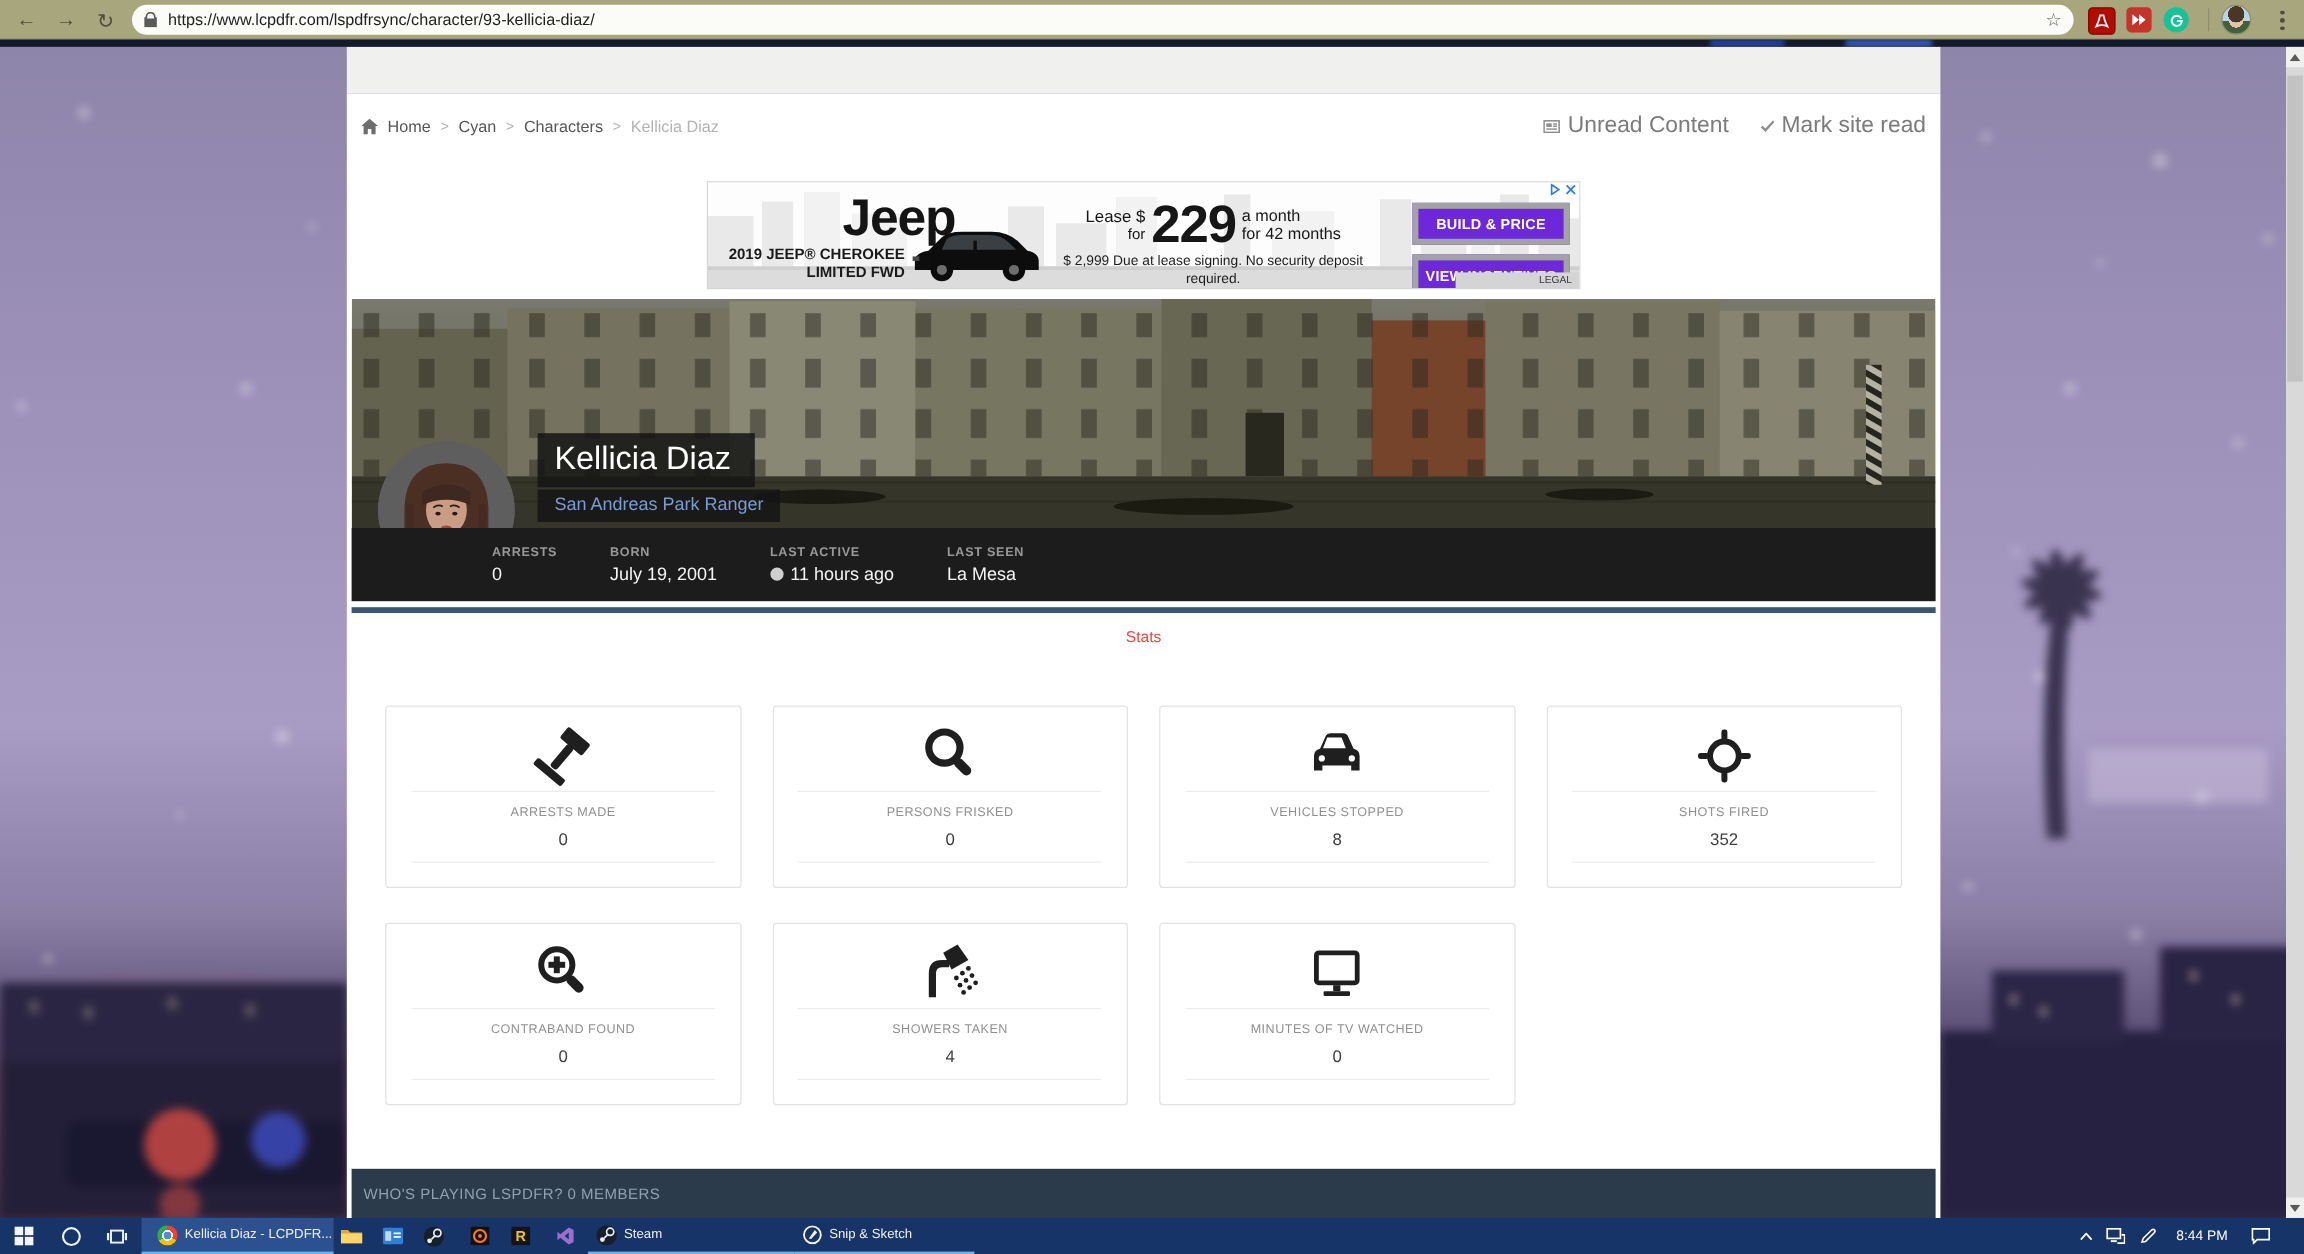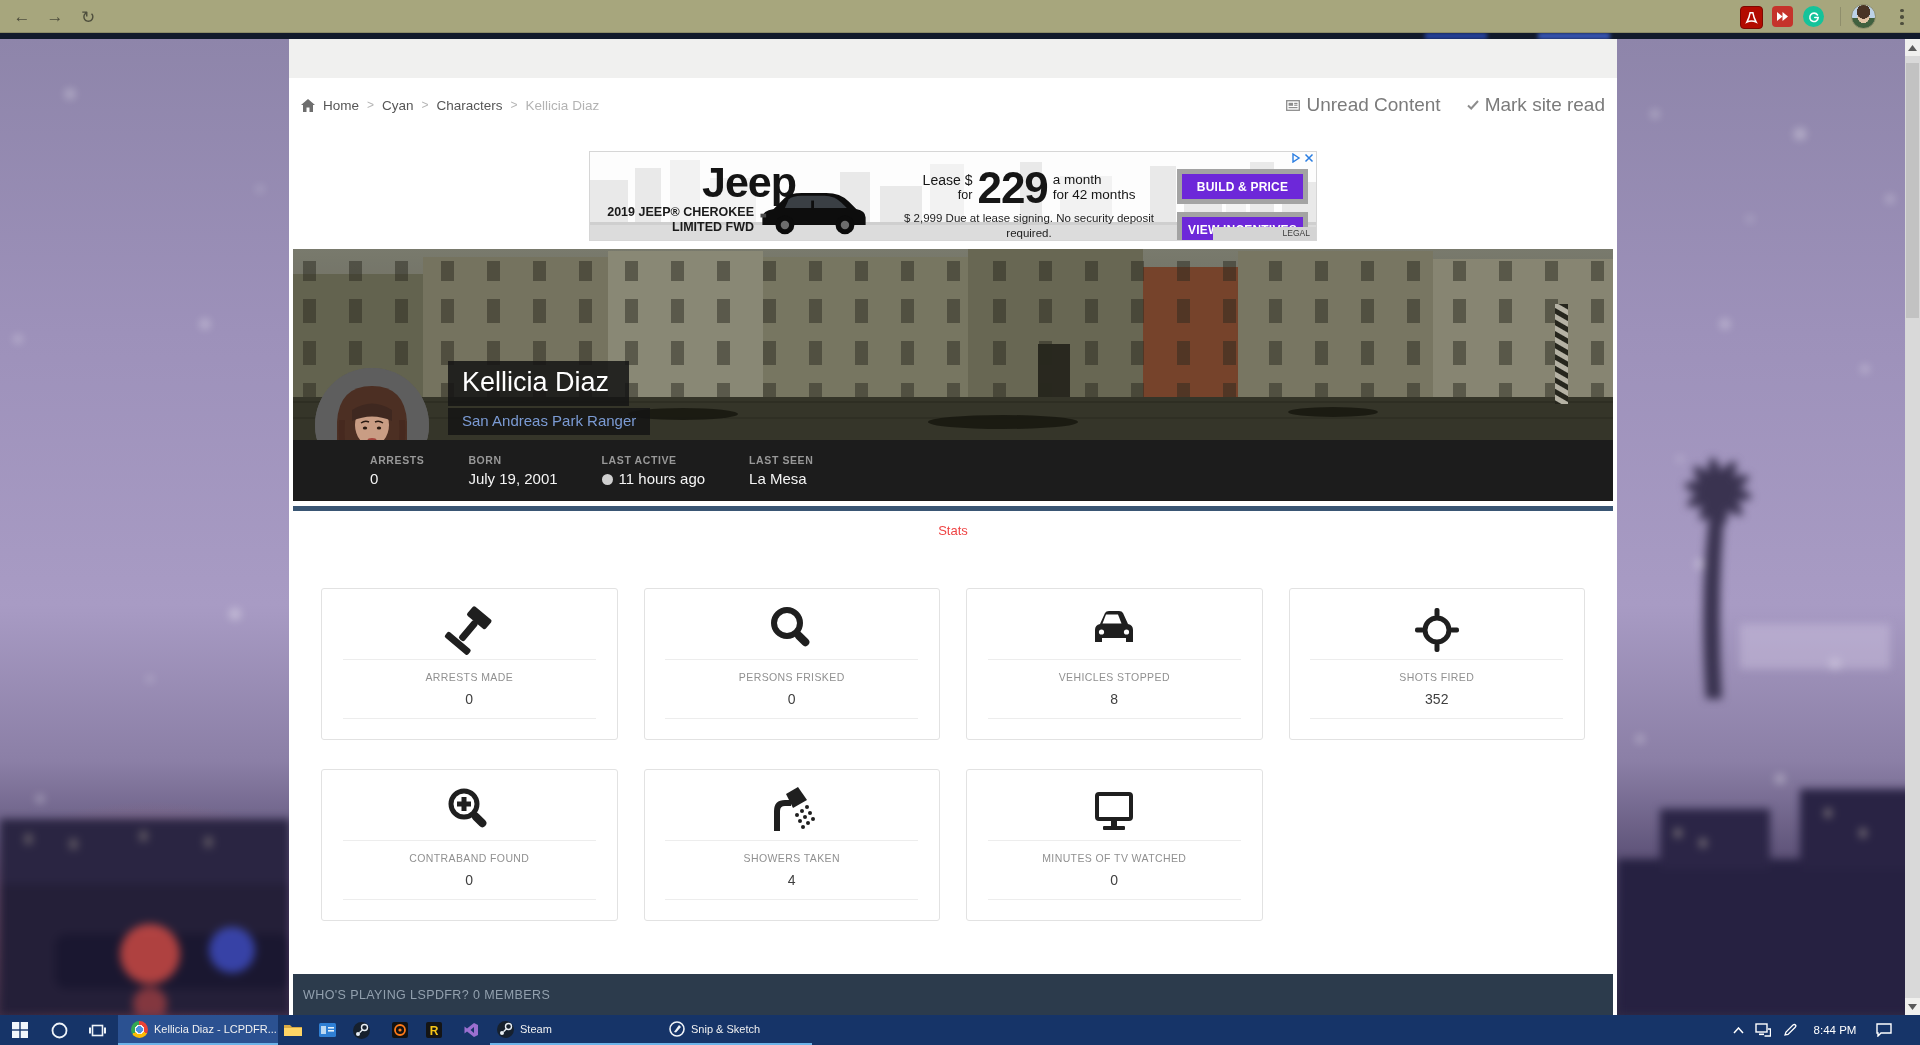--- a/index.html
+++ b/index.html
@@ -48,38 +48,38 @@
   .crumb-link{color:#565656;cursor:pointer;}
   .crumb-current{color:#b3b3b3;}
   .crumb-actions{display:flex;align-items:center;gap:26px;font-size:19px;color:#7b7b7b;}
   .crumb-actions .act{display:flex;align-items:center;gap:6px;cursor:pointer;}
 
   
   .ad-wrap{text-align:center;margin-top:19px;height:90px;}
   .ad{position:relative;display:inline-block;width:728px;height:90px;background:#fff;border:1px solid #d6d6d6;box-sizing:border-box;overflow:hidden;text-align:left;cursor:pointer;}
   .ad-brand{position:absolute;left:112px;top:6px;font-size:43px;font-weight:bold;color:#141414;letter-spacing:-1px;}
   .ad-vehicle{position:absolute;left:14px;bottom:5px;width:150px;text-align:right;font-size:12.5px;font-weight:bold;color:#1a1a1a;line-height:1.2;}
-  .ad-lease{position:absolute;left:295px;top:17px;width:288px;color:#161616;}
+  .ad-lease{position:absolute;left:277px;top:17px;width:288px;color:#161616;}
   .lease-row{display:flex;justify-content:center;align-items:flex-start;gap:5px;}
   .lease-left{text-align:right;padding-top:3px;}
   .lease-left .l1{font-size:14px;}
   .lease-left .l2{font-size:12.5px;}
   .lease-price{font-size:44px;font-weight:bold;line-height:.85;letter-spacing:-1px;}
   .lease-right{text-align:left;padding-top:3px;}
   .lease-right div{font-size:13.5px;}
   .ad-terms{margin-top:5px;text-align:center;font-size:11.5px;line-height:1.25;color:#1d1d1d;}
   .ad-buttons{position:absolute;right:8px;top:17px;width:131px;}
   .ad-btn{height:25px;margin-bottom:8px;background:#6d28d9;border:5px solid #a3a3a3;color:#fff;font-size:12px;font-weight:bold;display:flex;align-items:center;justify-content:center;letter-spacing:.2px;cursor:pointer;}
   .ad-legal{position:absolute;right:0;bottom:0;background:#d4d4d4;color:#3c3c3c;font-size:8.5px;padding:1px 6px 2px 70px;}
   .ad-choices{position:absolute;top:1px;right:2px;display:flex;gap:3px;}
 
   
   .profile-section{position:relative;margin-top:8px;height:252px;}
   .cover{position:absolute;top:0;left:0;width:1320px;height:191px;overflow:hidden;}
-  .profile-bar{position:absolute;top:191px;left:0;width:1320px;height:61px;background:#1c1c1c;display:flex;align-items:center;padding-left:77px;gap:44px;box-sizing:border-box;}
+  .profile-bar{position:absolute;top:191px;left:0;width:1320px;height:61px;background:#1c1c1c;display:flex;align-items:center;padding-left:117px;gap:44px;box-sizing:border-box;}
   .pstat .plabel{font-size:10.5px;font-weight:bold;color:#989898;letter-spacing:.6px;}
   .pstat .pvalue{font-size:15px;color:#f4f4f4;margin-top:4px;}
   .status-dot{display:inline-block;width:11px;height:11px;border-radius:50%;background:#cfcfcf;margin-right:6px;vertical-align:-1px;}
   .avatar{position:absolute;left:22px;top:119px;width:114px;height:114px;border-radius:50%;overflow:hidden;background:#5e5e5e;}
   .nameplate{position:absolute;left:155px;top:112px;}
   .nameplate .nm{display:inline-block;background:rgba(20,20,20,.85);color:#fff;font-size:27px;padding:6px 20px 8px 14px;}
   .nameplate .role{display:inline-block;background:rgba(20,20,20,.85);color:#7b9bd4;font-size:15px;padding:4px 14px 6px;margin-top:2px;cursor:pointer;}
 
   
   .tabs{margin-top:5px;border-top:5px solid #3a5674;height:39px;display:flex;}
@@ -113,20 +113,30 @@
   .seg-label{display:inline-block;}
 </style>
 </head>
 <body>
 
 <div class="browser-bar">
   <div class="nav-btn" style="left:9px;">←</div>
   <div class="nav-btn" style="left:42px;">→</div>
   <div class="nav-btn" style="left:75px;">↻</div>
 
+  <div class="url-pill">
+    <span style="display:flex;">
+      <svg width="11" height="13" viewBox="0 0 11 13">
+          <path d="M2 5V4a3.5 3.5 0 0 1 7 0v1h1v7H1V5z" fill="none" stroke="#5a5a5a" stroke-width="1.4"></path>
+          <rect x="1" y="5.4" width="9" height="6.6" fill="#5a5a5a"></rect>
+        </svg>
+    </span>
+    <span class="url-text">https://www.lcpdfr.com/lspdfrsync/character/93-kellicia-diaz/</span>
+    <span style="color:#5f5f52;font-size:15px;">☆</span>
+  </div>
 
   <div class="ext-icon" style="left:1740px;background:#b30b00;border:1px solid #7d0800;">
     <svg width="13" height="13" viewBox="0 0 14 14">
         <path d="M2 12 C4 8 5 5 5.5 2 h3 C9 5 10 8 12 12 C9 10.5 5 10.5 2 12 z" fill="none" stroke="#fff" stroke-width="1.6"></path>
       </svg>
   </div>
   <div class="ext-icon" style="left:1772px;background:#c5332b;">
     <svg width="13" height="11" viewBox="0 0 14 12">
         <polygon points="1,1 7,6 1,11" fill="#fff"></polygon>
         <polygon points="7,1 13,6 7,11" fill="#fff"></polygon>

